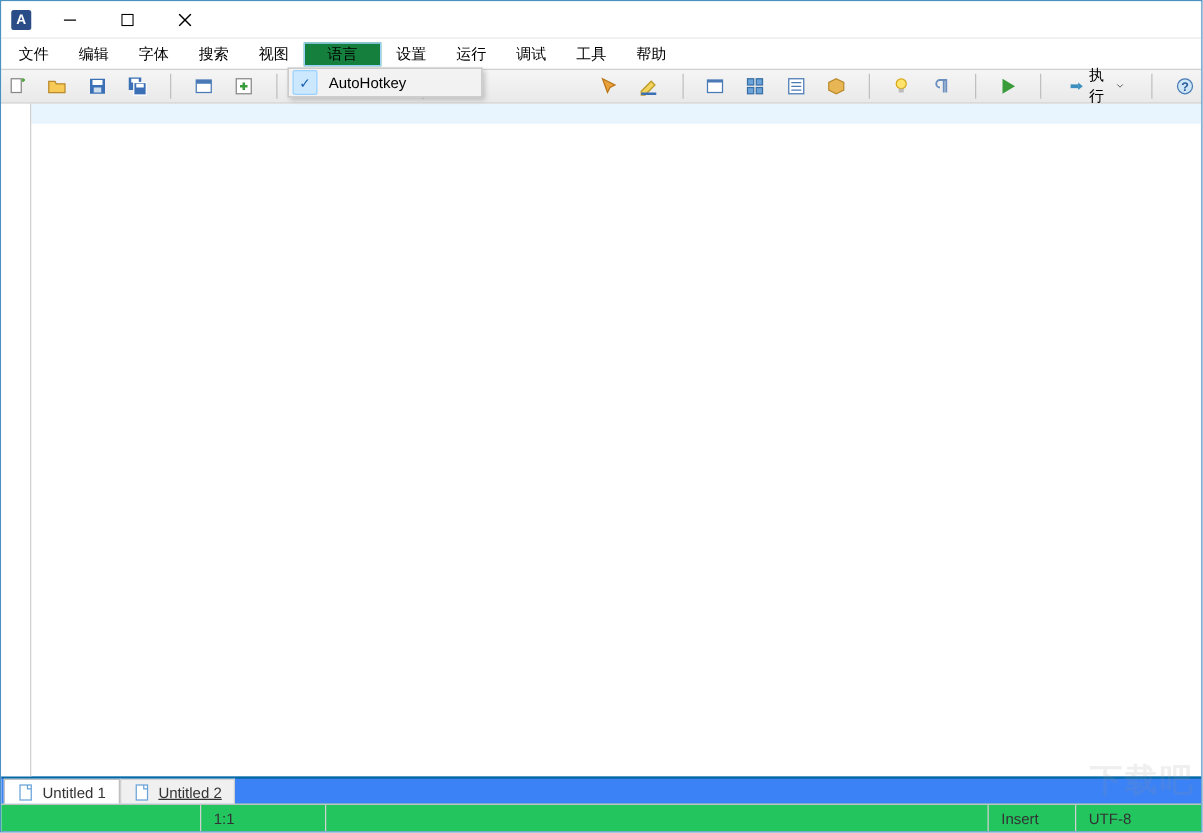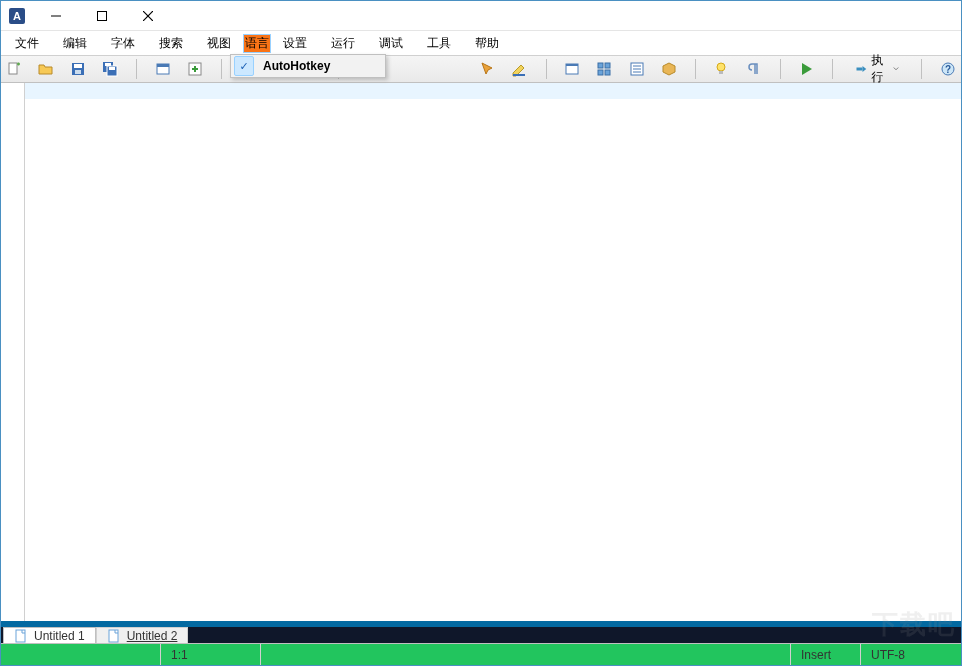--- a/index.html
+++ b/index.html
@@ -7,44 +7,44 @@
 
   
   .titlebar { height: 30px; display: flex; align-items: center; background: #fff; border-bottom: 1px solid #e5e5e5; }
   .titlebar .app-icon { width: 16px; height: 16px; margin: 0 8px; background: #2a4d87; color: #fff; font-size: 11px; font-weight: bold; display: flex; align-items: center; justify-content: center; border-radius: 2px; }
   .titlebar .title { flex: 1; font-size: 12px; color: #555; }
   .winbtn { width: 46px; height: 30px; display: flex; align-items: center; justify-content: center; font-size: 13px; color: #333; }
 
   
   .menubar { height: 24px; display: flex; align-items: center; font-size: 12px; color: #000; background: #fff; padding-left: 2px; }
   .menuitem { padding: 0 12px; display: flex; align-items: center; }
-  .menuitem.open { background: #f97316; border: 1px solid #99d1ff; padding: 0 1px; }
+  .menuitem.open { background: #15803d; border: 1px solid #99d1ff; padding: 0 18px; }
 
   
   .toolbar { height: 28px; background: linear-gradient(#f5f5f5,#e9e9e9); border-top: 1px solid #d0d0d0; border-bottom: 1px solid #c0c0c0; display: flex; align-items: center; padding: 0 4px; gap: 14px; }
   .tbtn { width: 24px; height: 24px; display: flex; align-items: center; justify-content: center; border: 1px solid transparent; border-radius: 2px; }
   .tsep { width: 1px; height: 20px; background: #c0c0c0; margin: 0 3px; }
   .tbtn svg { pointer-events: none; }
   .run-group { display: flex; align-items: center; height: 24px; border: 1px solid transparent; border-radius: 2px; padding: 0 4px; gap: 4px; }
   .run-label { font-size: 12px; color: #000; }
 
   
   .editor-wrap { position: relative; height: calc(666px - 30px - 24px - 28px - 22px - 22px - 2px); background: #fff; }
   .gutter { position: absolute; left: 0; top: 0; bottom: 0; width: 24px; background: #fff; border-right: 1px solid #d0d0d0; }
   .current-line { position: absolute; left: 24px; right: 0; top: 0; height: 16px; background: #e8f5ff; }
 
   
   .dropdown { position: absolute; left: 230px; top: 54px; width: 156px; background: #f2f2f2; border: 1px solid #c0c0c0; box-shadow: 2px 2px 4px rgba(0,0,0,.2); z-index: 100; }
   .dd-item { height: 22px; display: flex; align-items: center; font-size: 12px; color: #000; }
   .dd-check { width: 26px; display: flex; align-items: center; justify-content: center; }
   .dd-check .chk { width: 20px; height: 20px; background: #cce8ff; border: 1px solid #99d1ff; border-radius: 2px; display: flex; align-items: center; justify-content: center; font-size: 11px; color: #1a5fb4; }
-  .dd-label { padding-left: 6px; font-weight: bold; }
-
-  
-  .tabs { height: 22px; background: #0f172a; border-top: 6px solid #0369a1; display: flex; align-items: stretch; padding-left: 2px; }
+  .dd-label { padding-left: 6px; }
+
+  
+  .tabs { height: 22px; background: #3b82f6; border-top: 2px solid #0369a1; display: flex; align-items: stretch; padding-left: 2px; }
   .tab { display: flex; align-items: center; gap: 6px; padding: 0 10px; font-size: 12px; color: #333; border: 1px solid transparent; border-bottom: none; background: #fff; }
   .tab.active { border-color: #c0c0c0; position: relative; top: 0px; }
   .tab.inactive { background: #f0f0f0; border-color: #d0d0d0; text-decoration: underline; }
   .tab-icon { width: 14px; height: 14px; }
 
   
   .statusbar { height: 22px; background: #22c55e; border-top: 1px solid #c0c0c0; display: flex; align-items: flex-start; font-size: 12px; color: #333; }
   .status-cell { padding: 0 10px; border-right: 1px solid #d0d0d0; height: 100%; display: flex; align-items: center; }
   .status-cell.first { width: 160px; }
   .status-cell.spacer { flex: 1; border-right: 1px solid #d0d0d0; }

